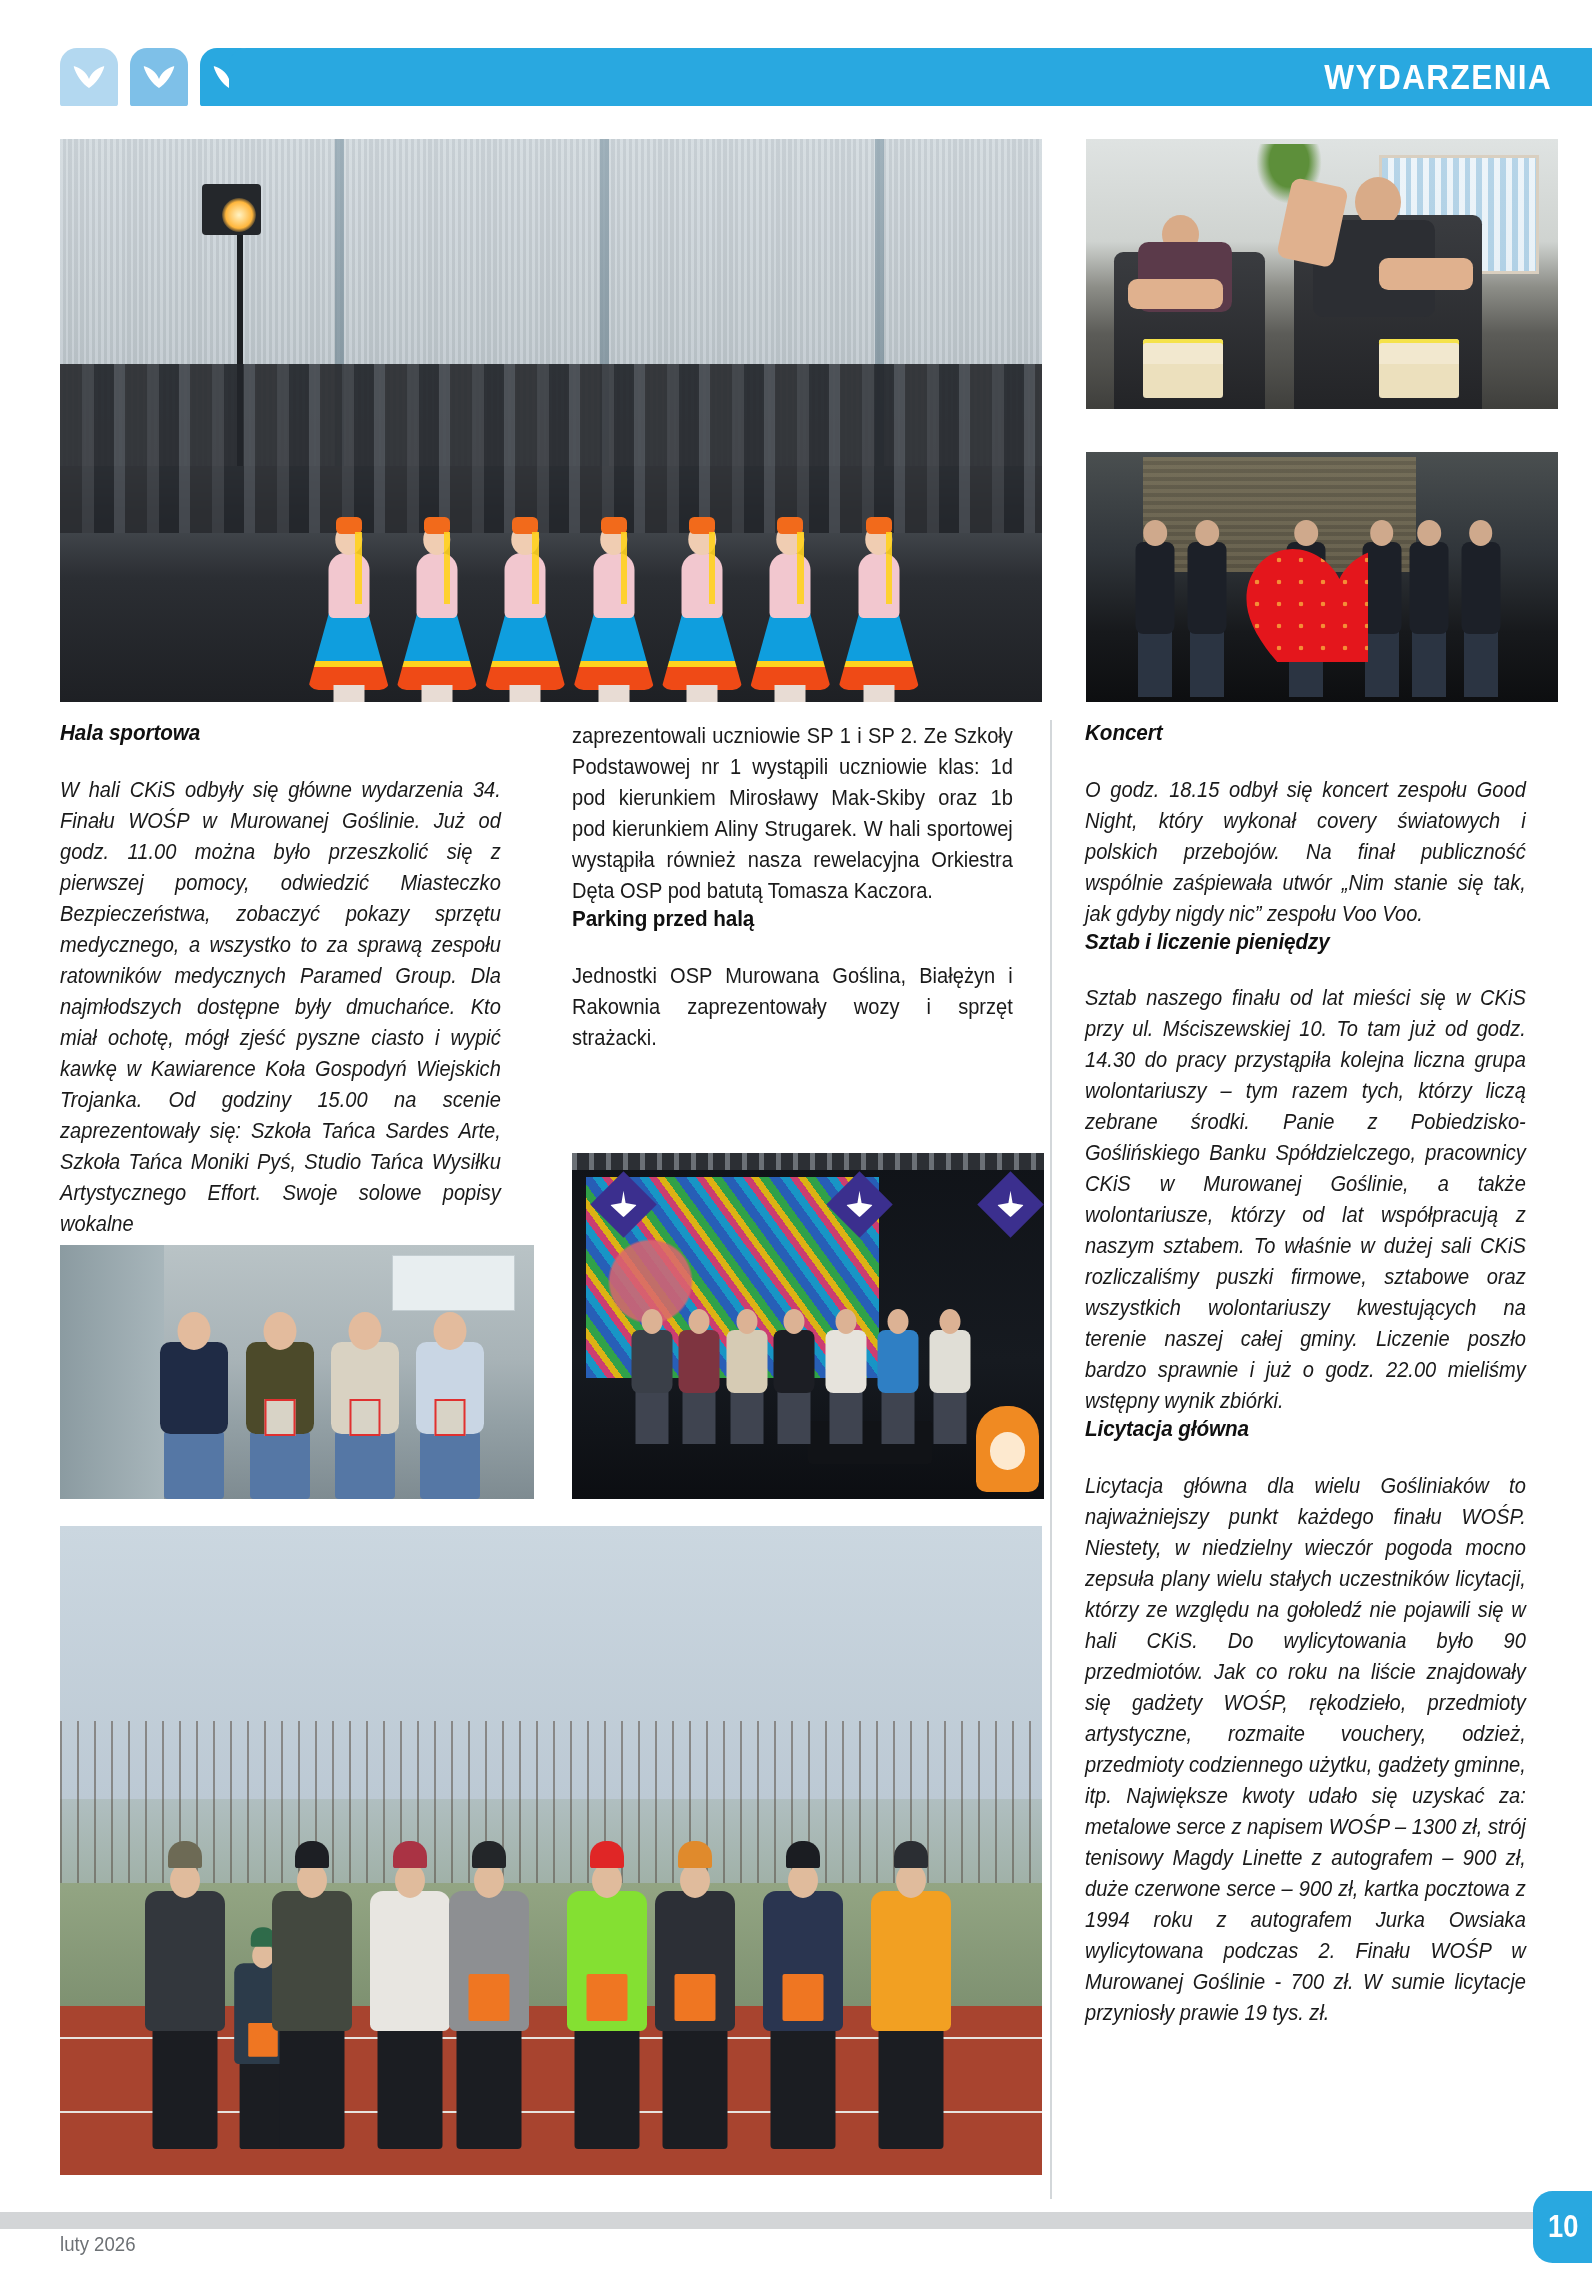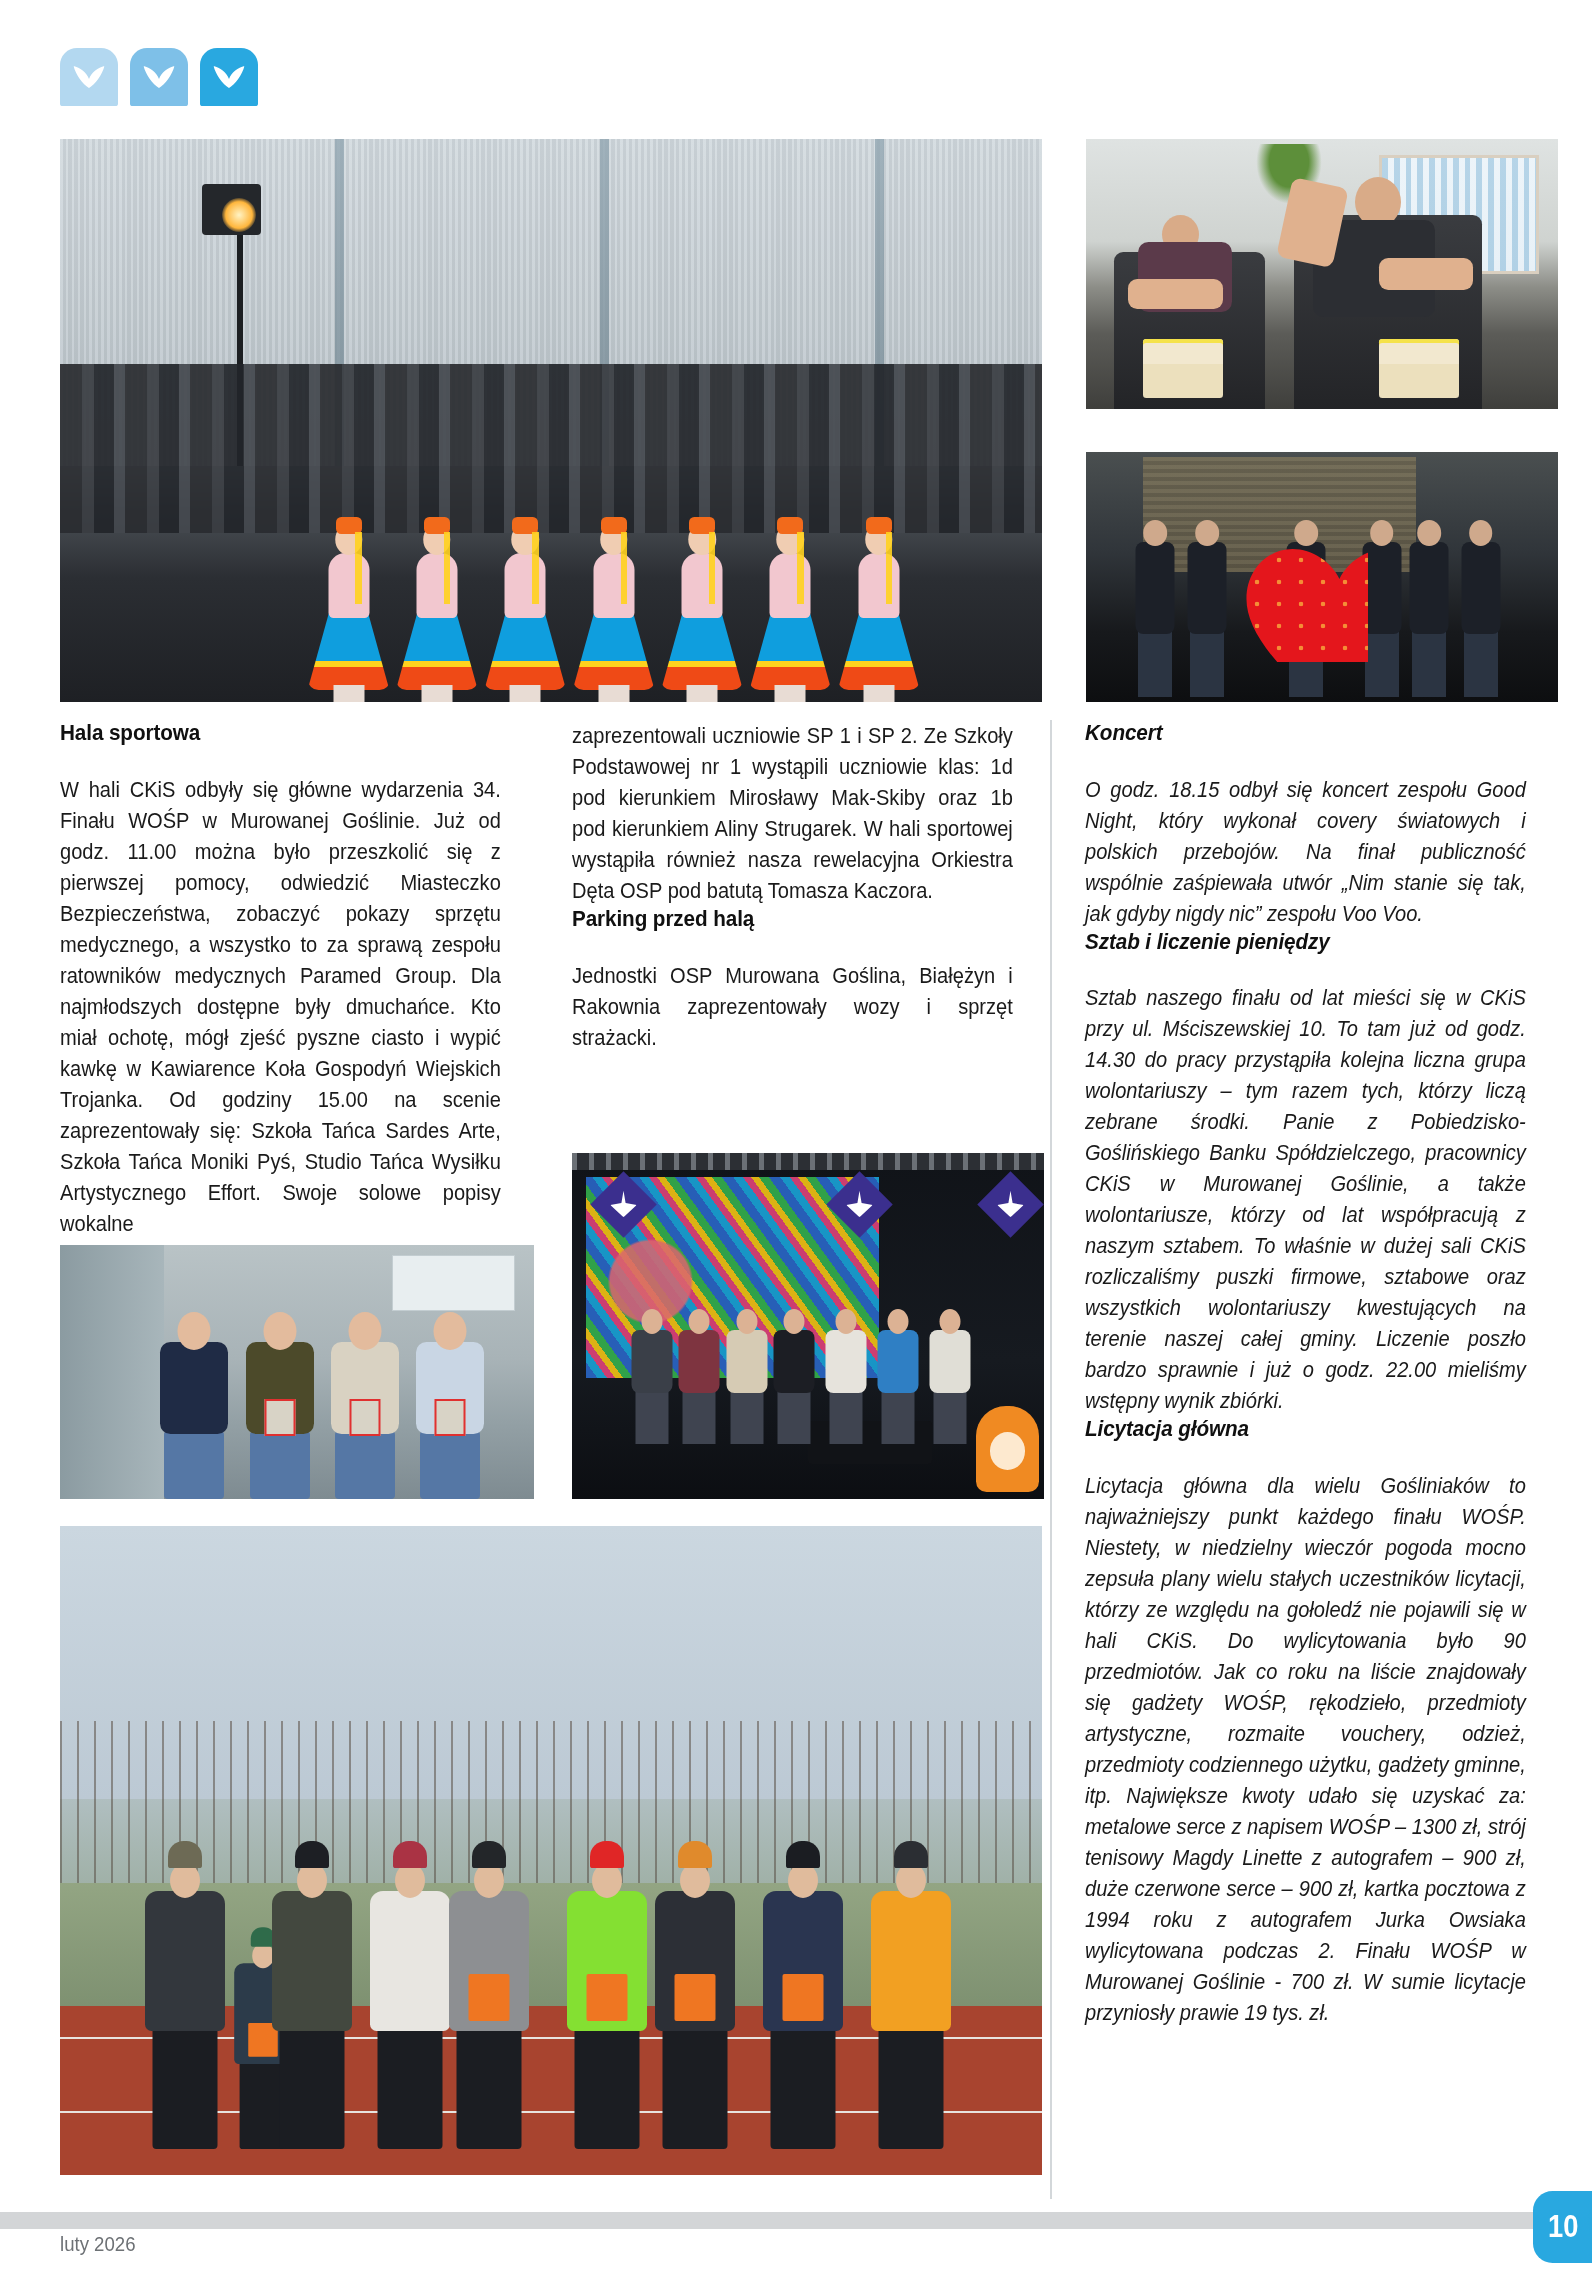--- a/index.html
+++ b/index.html
@@ -205,21 +205,21 @@
   .runner .pants { position:absolute; bottom:0; left:50%; transform:translateX(-50%); width:65px; height:126px; background:#1b1d22; border-radius:3.9px; }
 
   
   .columns {
     position: absolute;
     left: 60px;
     top: 720px;
     width: 1498px;
   }
   .col { position: absolute; top: 0; }
-  #col-1 { left: 0px;    width: 474px; }
+  #col-1 { left: 0px;    width: 474px; font-style: italic; }
   #col-2 { left: 512px;  width: 474px; }
   #col-3 { left: 1025px; width: 474px; font-style: italic; }
 
   .divider {
     position: absolute;
     left: 1050px;
     top: 720px;
     width: 2px;
     height: 1479px;
     background: #d3d7da;
@@ -301,20 +301,23 @@
       <svg width="31" height="22" viewBox="0 0 48 34">
           <path d="M0 0 C10 2 20 10 24 20 C28 10 38 2 48 0 C44 14 34 28 24 34 C14 28 4 14 0 0 Z" fill="#ffffff"></path>
         </svg>
     </div>
     <div class="logo-sq s3">
       <svg width="31" height="22" viewBox="0 0 48 34">
           <path d="M0 0 C10 2 20 10 24 20 C28 10 38 2 48 0 C44 14 34 28 24 34 C14 28 4 14 0 0 Z" fill="#ffffff"></path>
         </svg>
     </div>
   </div>
+  <div class="header-bar">
+    <span class="header-title">WYDARZENIA</span>
+  </div>
 </div>
 
 <div class="photo" id="photo-dance">
   <div class="ph-inner">
     <div class="hall-wall"></div>
     <div class="hall-beam" style="left:28%"></div>
     <div class="hall-beam" style="left:55%"></div>
     <div class="hall-beam" style="left:83%"></div>
     <div class="spot-stand"></div>
     <div class="spot-head"></div>

